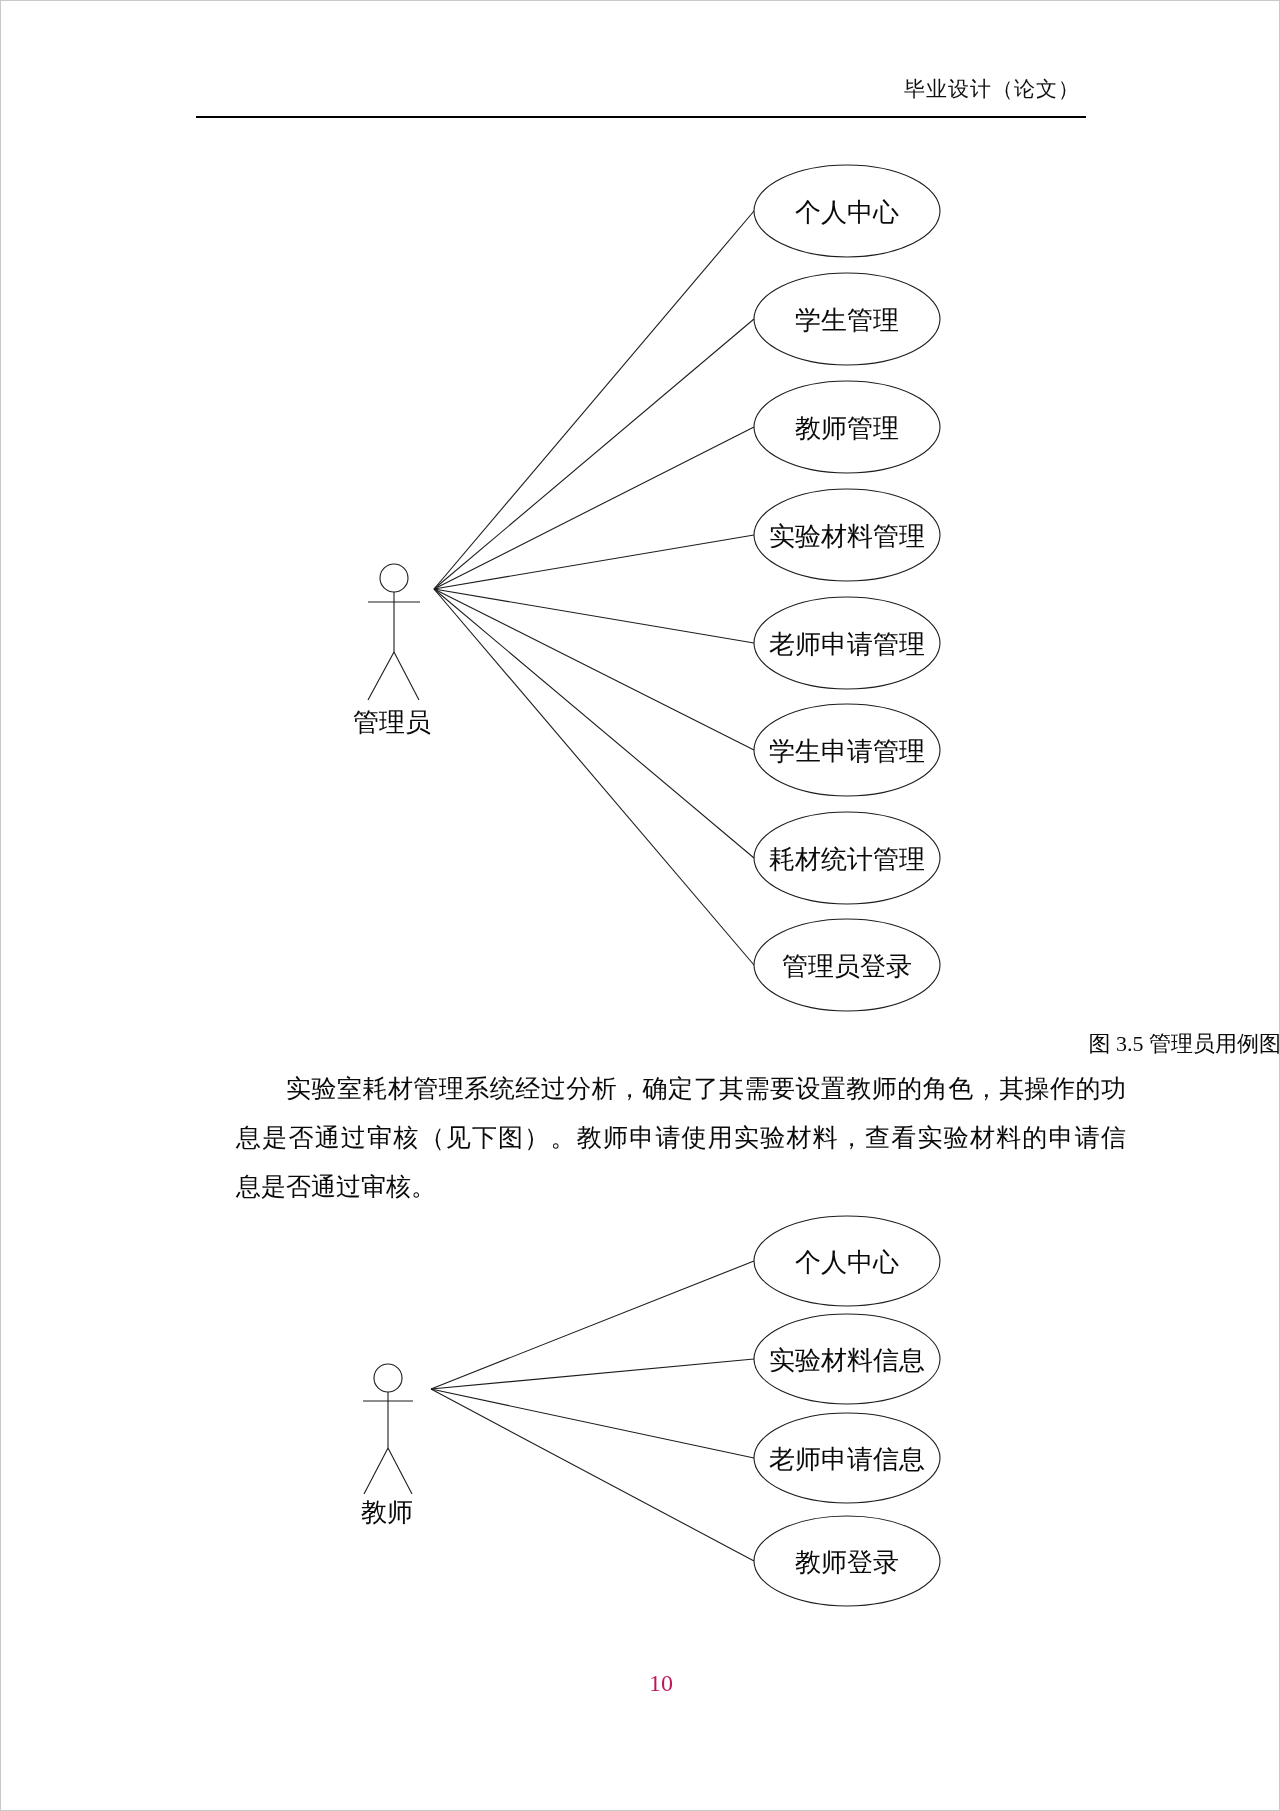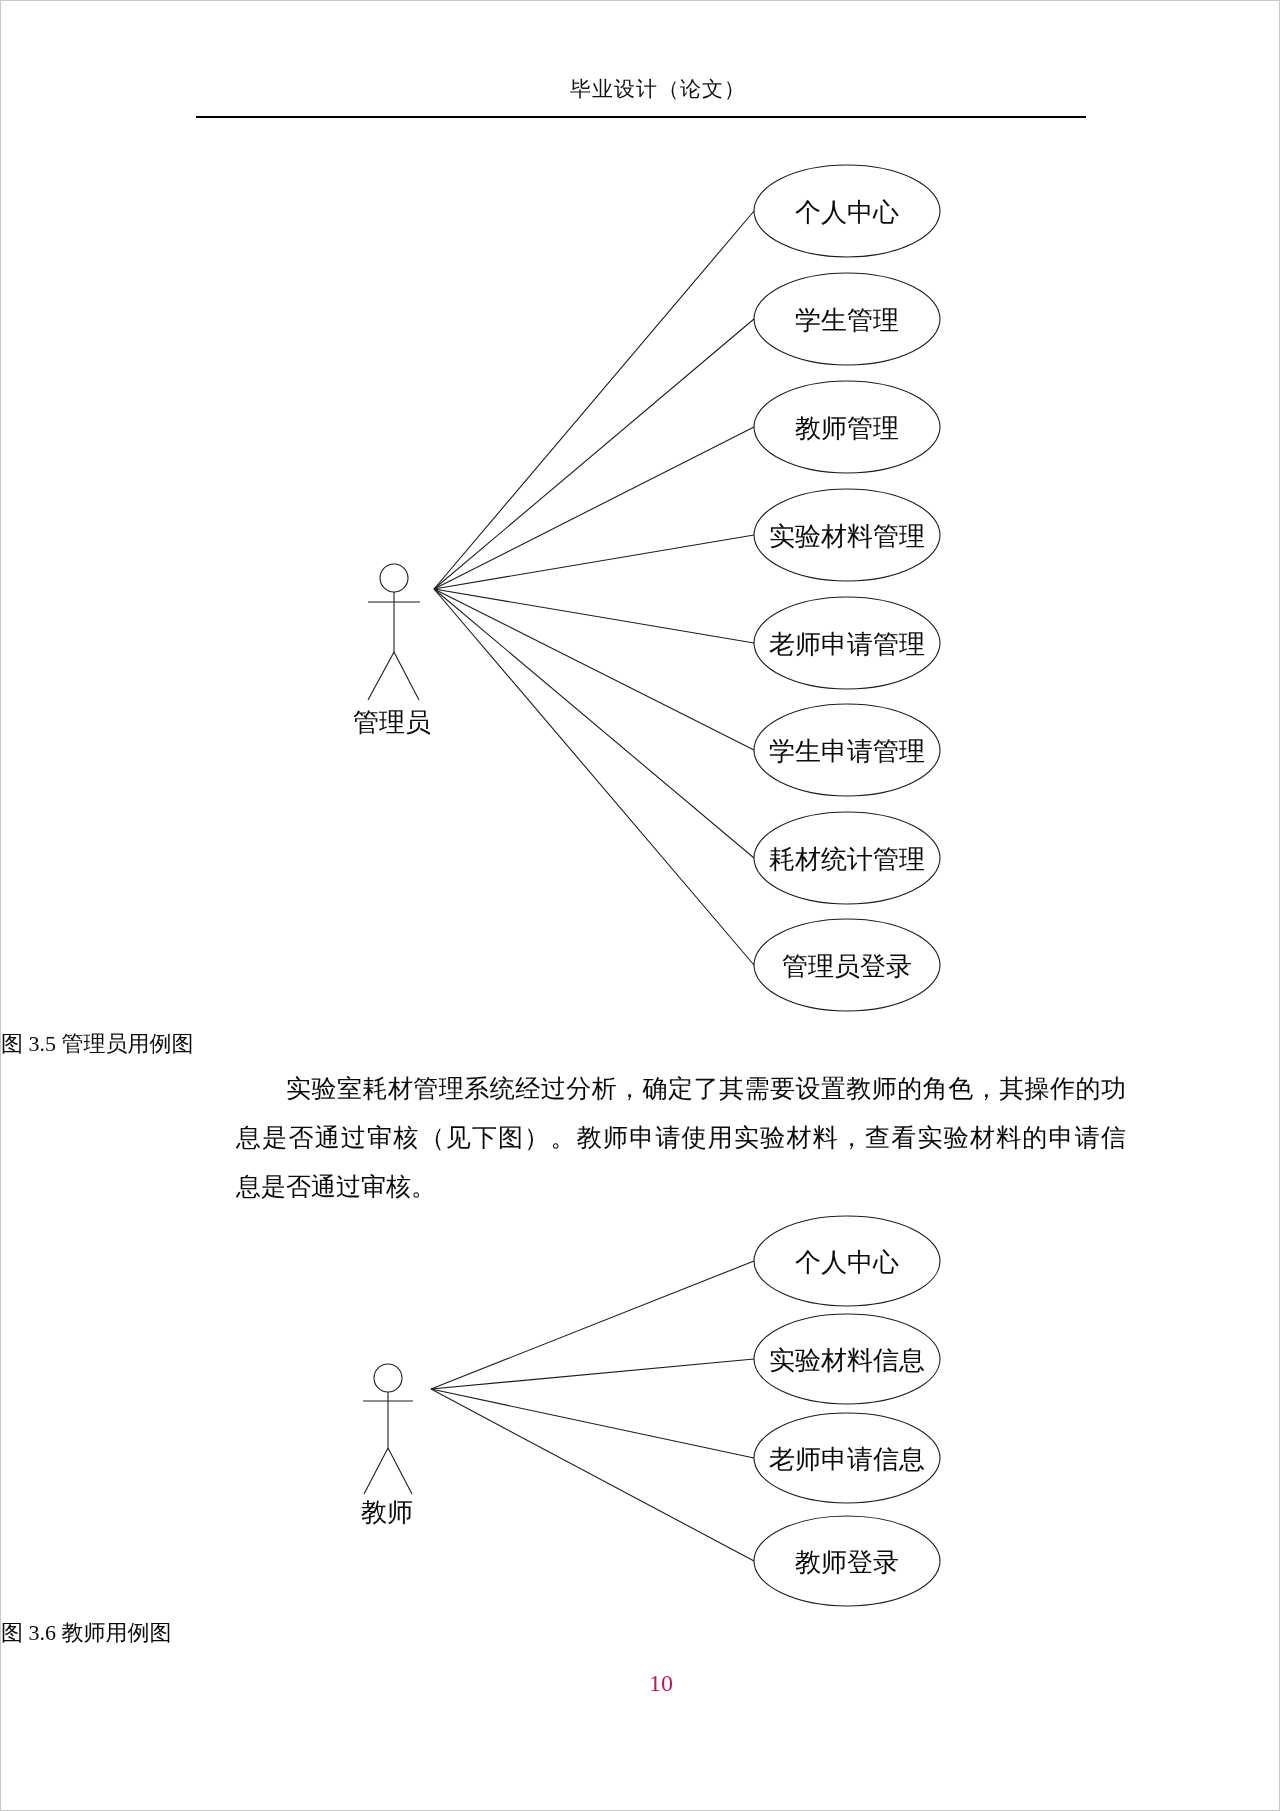--- a/index.html
+++ b/index.html
@@ -11,22 +11,22 @@
   }
   .page {
     position: relative;
     width: 1280px; height: 1811px;
     background: #fff;
     border: 1px solid #c9c9c9;
     overflow: hidden;
   }
   .header-title {
     position: absolute;
-    top: 74px; left: 212px; width: 890px;
-    text-align: center;
+    top: 74px; left: 189px; width: 890px;
+    text-align: right;
     font-size: 21px;
     line-height: 28px;
     letter-spacing: 1px;
     color: #111;
   }
   .header-rule {
     position: absolute;
     top: 115px; left: 195px; width: 890px;
     border-top: 2px solid #000;
   }
@@ -39,21 +39,21 @@
     stroke-width: 1.1;
   }
   svg text {
     font-family: "Liberation Serif", "DejaVu Serif", serif;
     font-size: 26px;
     fill: #0a0a0a;
   }
   .figure-caption {
     position: absolute;
     left: 0; width: 1280px;
-    text-align: left;
+    text-align: right;
     font-size: 22px;
     line-height: 30px;
     color: #0a0a0a;
   }
   #caption1 { top: 1028px; }
   #caption2 { top: 1617px; }
   .body-paragraph {
     position: absolute;
     top: 1063px; left: 195px; width: 890px;
     font-size: 25px;
@@ -151,17 +151,16 @@
       <text x="846" y="1261" text-anchor="middle" dominant-baseline="central">个人中心</text>
       <ellipse class="shape" cx="846" cy="1358" rx="93" ry="45"></ellipse>
       <text x="846" y="1359" text-anchor="middle" dominant-baseline="central">实验材料信息</text>
       <ellipse class="shape" cx="846" cy="1457" rx="93" ry="45"></ellipse>
       <text x="846" y="1458" text-anchor="middle" dominant-baseline="central">老师申请信息</text>
       <ellipse class="shape" cx="846" cy="1560" rx="93" ry="45"></ellipse>
       <text x="846" y="1561" text-anchor="middle" dominant-baseline="central">教师登录</text>
     </g>
   </svg>
 
-  <div id="caption2" class="figure-caption">图 3.6 教师用例图</div>
 
   <div class="page-number">10</div>
 
 </div>
 
 </body></html>

